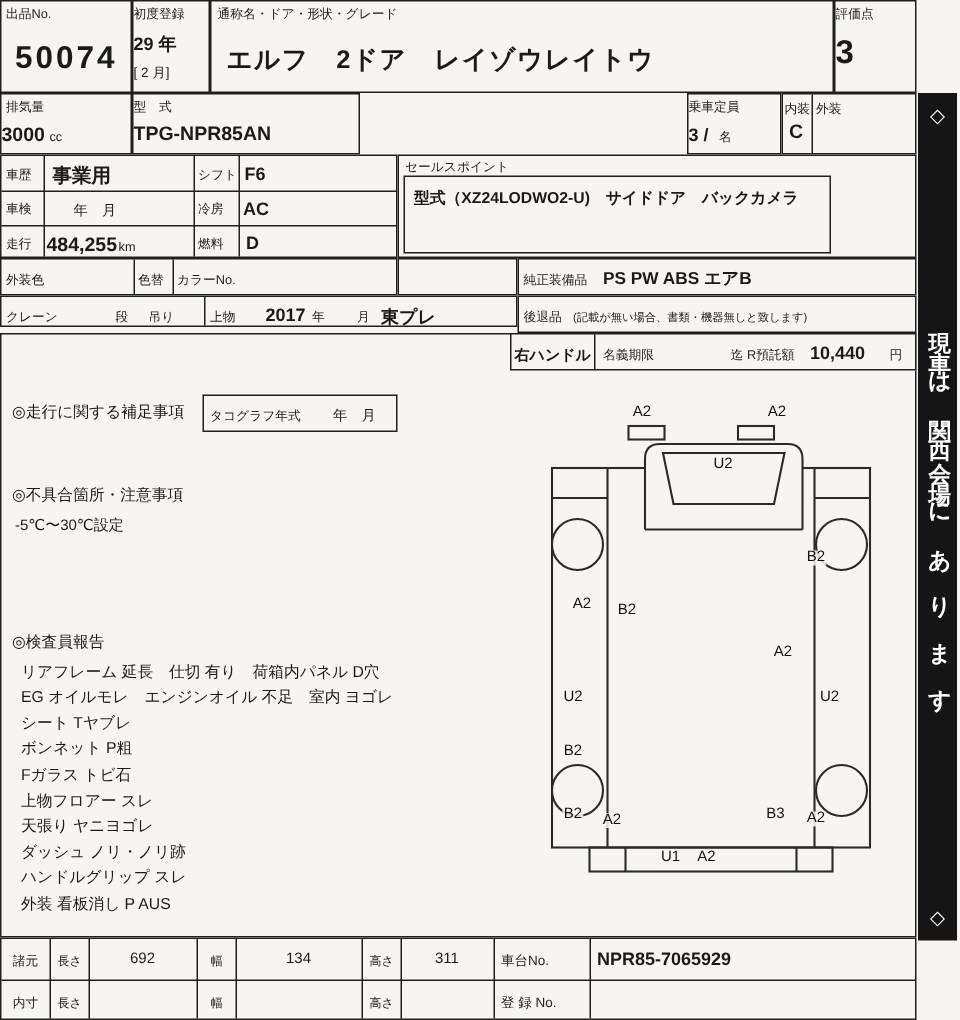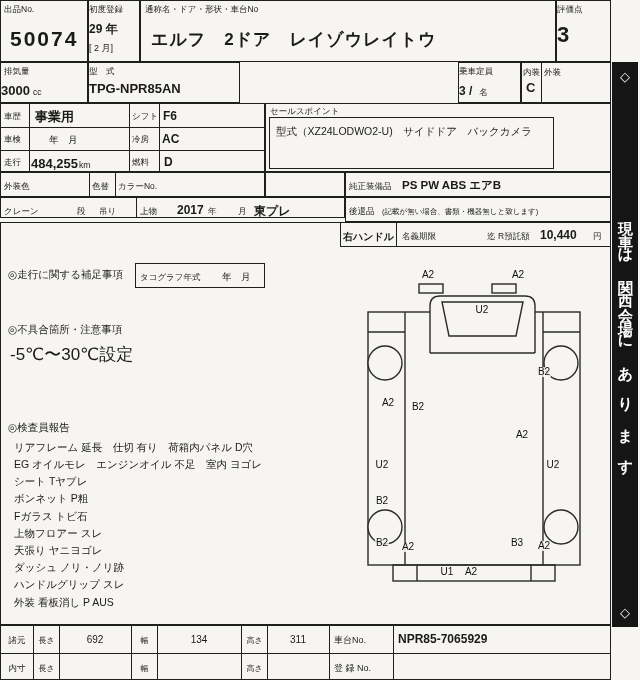--- a/index.html
+++ b/index.html
@@ -32,21 +32,21 @@
     <span class="val" style="left:9px;top:26px;font-size:21px;letter-spacing:2px">50074</span>
   </div>
 
   <div class="cell" style="left:88px;top:0;width:52px;height:62px">
     <span class="lbl center" style="top:3px">初度登録</span>
     <span class="val center" style="top:20px;font-size:12px">29 年</span>
     <span class="txt center" style="top:41px;font-size:9px">[ 2 月]</span>
   </div>
 
   <div class="cell" style="left:140px;top:0;width:416px;height:62px">
-    <span class="lbl" style="left:4px;top:3px">通称名・ドア・形状・車台No</span>
+    <span class="lbl" style="left:4px;top:3px">通称名・ドア・形状・グレード</span>
     <span class="val" style="left:10px;top:27px;font-size:17px;letter-spacing:1px">エルフ　2ドア　レイゾウレイトウ</span>
   </div>
 
   <div class="cell" style="left:556px;top:0;width:55px;height:62px">
     <span class="lbl center" style="top:3px">評価点</span>
     <span class="val center" style="top:21px;font-size:22px">3</span>
   </div>
 
   <div class="cell" style="left:0;top:62px;width:88px;height:41px">
     <span class="lbl" style="left:3px;top:3px">排気量</span>
@@ -97,21 +97,21 @@
     <span class="txt" style="left:30px;top:50px">
       <span class="val" style="position:static;font-size:13px">484,255</span><span class="unit" style="margin-left:1px">km</span>
     </span>
     <span class="lbl" style="left:131px;top:53px">燃料</span>
     <span class="val" style="left:163px;top:51px;font-size:12px">D</span>
   </div>
 
   <div class="cell" style="left:265px;top:103px;width:346px;height:69px">
     <span class="lbl" style="left:4px;top:2px">セールスポイント</span>
     <div class="box" style="left:3px;top:13px;width:285px;height:52px">
-      <span class="txt" style="left:6px;top:7px;font-size:10.5px;font-weight:normal;white-space:normal;width:272px">型式（XZ24LODWO2-U)　サイドドア　バックカメラ</span>
+      <span class="txt" style="left:6px;top:7px;font-size:10.5px;font-weight:bold;white-space:normal;width:272px">型式（XZ24LODWO2-U)　サイドドア　バックカメラ</span>
     </div>
   </div>
 
   <div class="cell" style="left:0;top:172px;width:265px;height:25px">
     <span class="vline" style="left:88px"></span>
     <span class="vline" style="left:114px"></span>
     <span class="lbl" style="left:3px;top:8px">外装色</span>
     <span class="lbl" style="left:91px;top:8px">色替</span>
     <span class="lbl" style="left:117px;top:8px">カラーNo.</span>
   </div>
@@ -153,21 +153,21 @@
   </div>
 
   <span class="note" style="left:8px;top:268px">◎走行に関する補足事項</span>
 
   <div class="box" style="left:135px;top:263px;width:130px;height:25px">
     <span class="lbl" style="left:4px;top:8px">タコグラフ年式</span>
     <span class="txt" style="left:86px;top:7px;font-size:9.5px">年　月</span>
   </div>
 
   <span class="note" style="left:8px;top:323px">◎不具合箇所・注意事項</span>
-  <span class="txt" style="left:10px;top:343px;font-size:17px">-5℃〜30℃設定</span>
+  <span class="txt" style="left:10px;top:343px;font-size:10px">-5℃〜30℃設定</span>
 
   <span class="note" style="left:8px;top:421px">◎検査員報告</span>
   <span class="note" style="left:14px;top:441px">リアフレーム 延長　仕切 有り　荷箱内パネル D穴</span>
   <span class="note" style="left:14px;top:458px">EG オイルモレ　エンジンオイル 不足　室内 ヨゴレ</span>
   <span class="note" style="left:14px;top:475px">シート Tヤブレ</span>
   <span class="note" style="left:14px;top:492px">ボンネット P粗</span>
   <span class="note" style="left:14px;top:510px">Fガラス トビ石</span>
   <span class="note" style="left:14px;top:527px">上物フロアー スレ</span>
   <span class="note" style="left:14px;top:544px">天張り ヤニヨゴレ</span>
   <span class="note" style="left:14px;top:561px">ダッシュ ノリ・ノリ跡</span>

